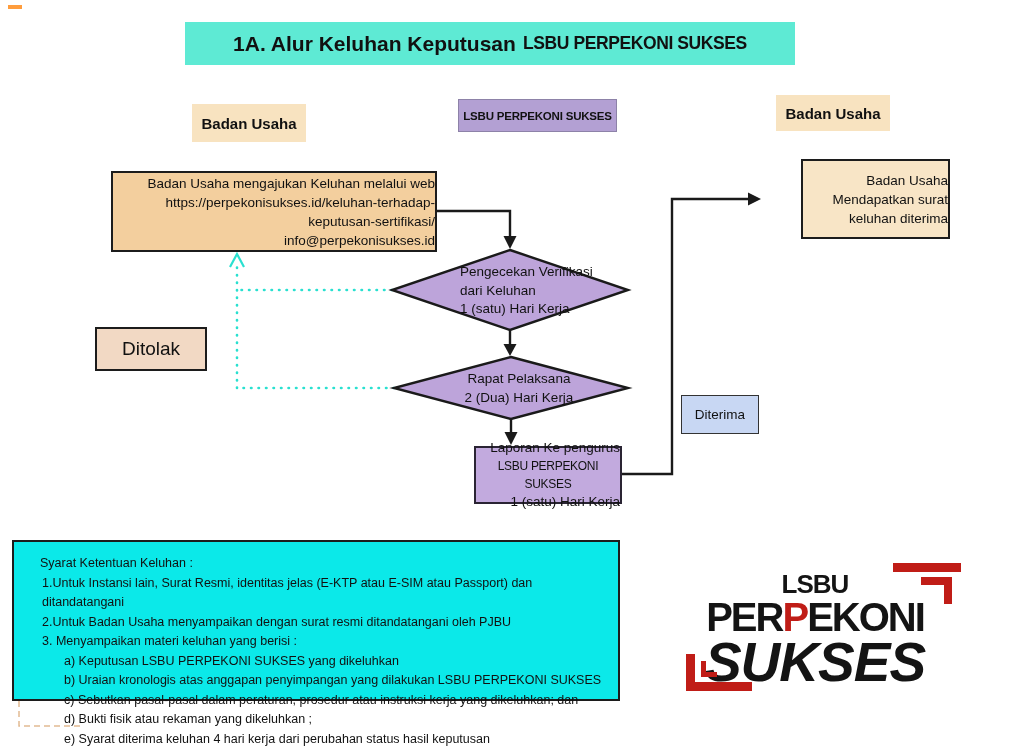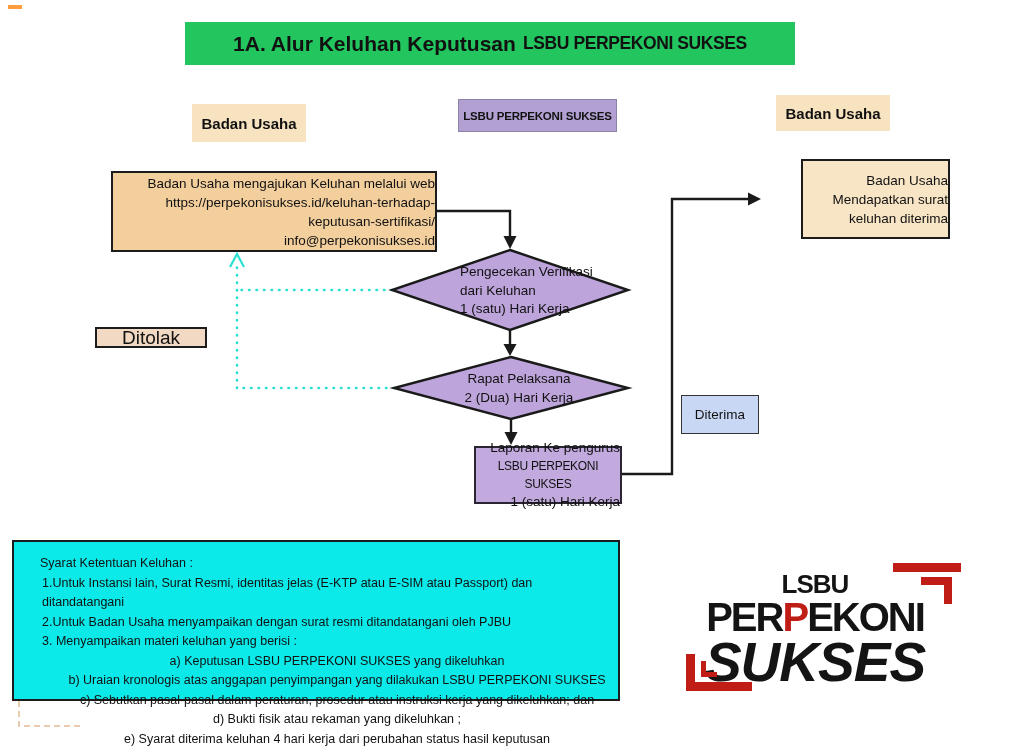--- a/index.html
+++ b/index.html
@@ -6,21 +6,21 @@
   html,body { width:1024px; height:756px; }
   body {
     position:relative; background:#ffffff; overflow:hidden;
     font-family:"Liberation Sans", sans-serif; color:#111;
   }
   .abs { position:absolute; }
 
   
   .title-bar {
     left:185px; top:22px; width:610px; height:43px;
-    background:#22c55e;
+    background:#5eead4;
     display:flex; align-items:center; justify-content:center; gap:7px;
   }
   .title-main { font-size:21px; font-weight:bold; }
   .title-org  { font-size:17.5px; font-weight:bold; letter-spacing:-0.4px; }
 
   
   .lane { display:flex; align-items:center; justify-content:center; font-weight:bold; }
   .lane-left  { left:192px; top:104px; width:114px; height:38px; background:#f8e3c0; font-size:15px; }
   .lane-mid   { left:458px; top:99px;  width:159px; height:33px; background:#b3a0d3;
                 border:1px solid #8d82a8; font-size:11.5px; letter-spacing:-0.2px; }
@@ -29,40 +29,40 @@
   
   .node { display:flex; flex-direction:column; align-items:flex-end; justify-content:center;
           text-align:center; font-size:13.5px; line-height:19px;margin-left:39px; }
   .submit-box   { left:72px;  top:171px; width:326px; height:81px;
                   background:#f3cf9e; border:2px solid #1c1c1c; }
   .received-box { left:762px; top:159px; width:149px; height:80px;
                   background:#f8e5c6; border:2px solid #1c1c1c; }
   .report-box   { left:435px; top:446px; width:148px; height:58px;
                   background:#c2aade; border:2px solid #2a2433; line-height:18px; }
   .report-box .cond { font-size:12px; letter-spacing:-0.3px; }
-  .rejected-box { left:95px;  top:327px; width:112px; height:21px;
+  .rejected-box { left:95px;  top:327px; width:112px; height:44px;
                   background:#f2d9c4; border:2px solid #1c1c1c;
                   display:flex; align-items:center; justify-content:center; font-size:19px; }
   .accepted-box { left:681px; top:395px; width:78px; height:39px;
                   background:#c8d7f3; border:1px solid #333;
                   display:flex; align-items:center; justify-content:center; font-size:13.5px; }
 
   
   .diamond-text { font-size:13.5px; line-height:18.5px;margin-left:8px; }
   .verify-text  { left:452px; top:263px; width:170px; text-align:left; }
   .meeting-text { left:430px; top:370px; width:162px; text-align:center; }
 
   
   .terms-box {
     left:12px; top:540px; width:608px; height:161px;
     background:#0be9e9; border:2px solid #1c1c1c;
     padding:12px 8px 0 26px; font-size:12.5px; line-height:19.5px;
   }
   .terms-item { padding-left:2px; }
-  .terms-item.sub { padding-left:24px;text-align:center; }
+  .terms-item.sub { padding-left:24px; }
 
   
   .logo-block { left:690px; top:552px; width:250px; text-align:center; color:#141414;margin-top:18px; }
   .logo-lsbu      { font-size:26px; font-weight:800; letter-spacing:-1px; line-height:28px; }
   .logo-perpekoni { font-size:40px; font-weight:800; letter-spacing:-2px; line-height:38px; }
   .logo-perpekoni .red { color:#c01d17; }
   .logo-sukses    { font-size:55px; font-weight:800; letter-spacing:-1px; line-height:53px;font-style:italic; }
   .br { background:#c01d17; }
   .br-top-bar      { left:893px; top:563px; width:68px; height:9px; }
   .br-top-corner-h { left:921px; top:577px; width:31px; height:8px; }

